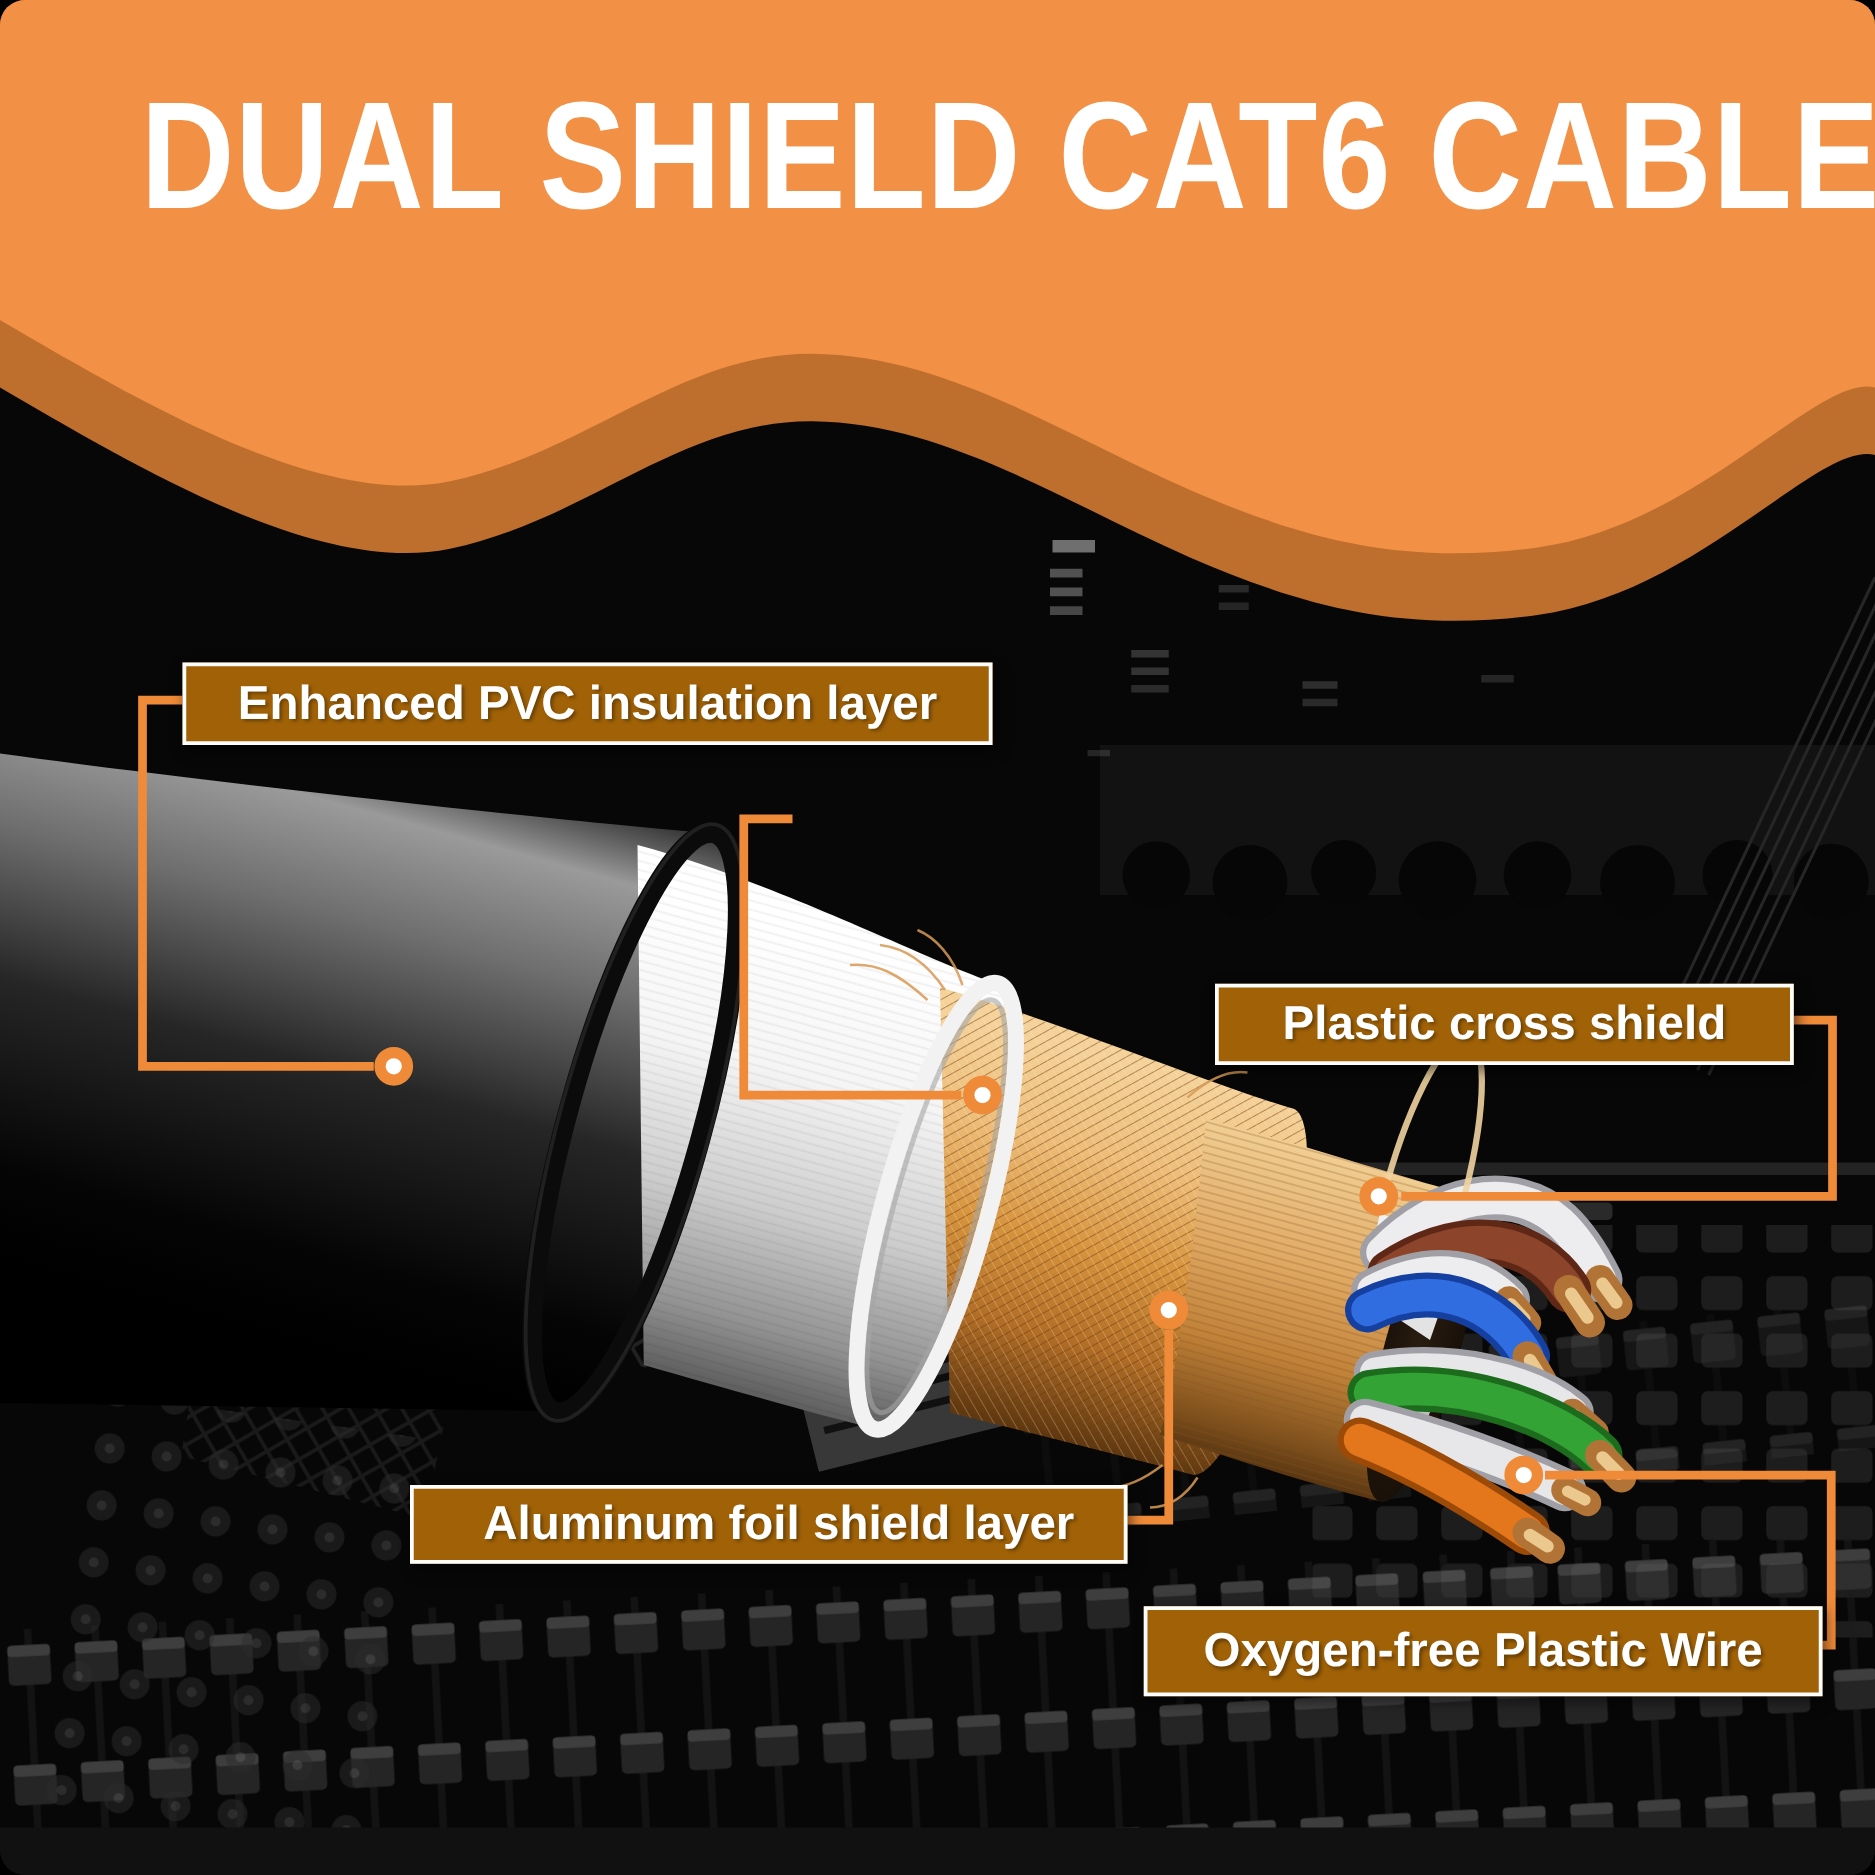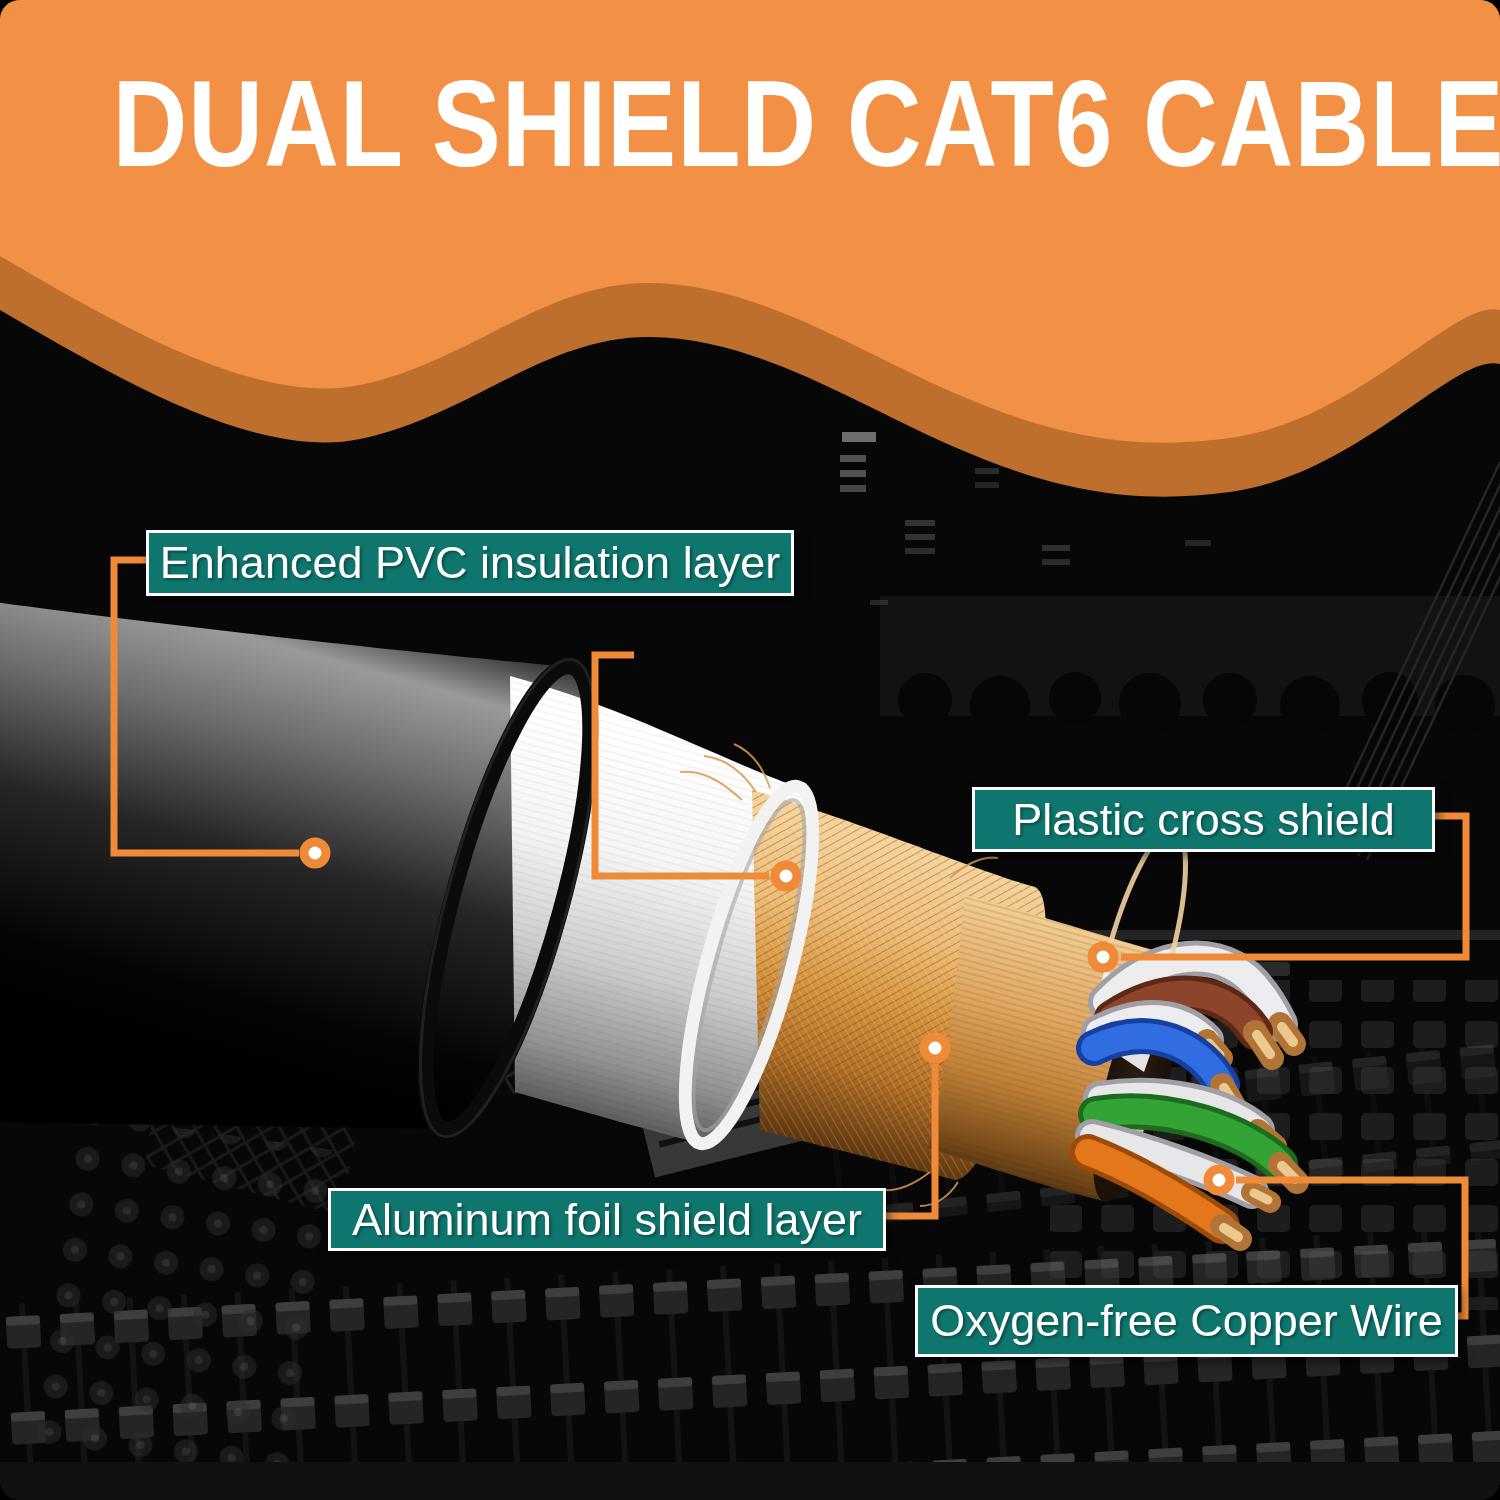--- a/index.html
+++ b/index.html
@@ -8,29 +8,29 @@
     background:#070707;font-family:"Liberation Sans",sans-serif;border-radius:20px;
   }
   .stage svg{position:absolute;left:0;top:0;display:block;}
   .page-title{
     position:absolute;left:0;top:54px;width:1500px;text-align:center;
     font-size:122px;font-weight:bold;color:#ffffff;letter-spacing:1px;
     transform:scaleX(.85);transform-origin:50% 50%;white-space:nowrap;z-index:30;
   }
   .callout{
     position:absolute;display:flex;align-items:center;justify-content:center;
-    background:#0f766e;border:3px solid #fdfdfd;color:#ffffff;font-weight:normal;
-    font-size:45px;white-space:nowrap;z-index:40;
+    background:#a16207;border:3px solid #fdfdfd;color:#ffffff;font-weight:bold;
+    font-size:38px;white-space:nowrap;z-index:40;
     text-shadow:2px 2px 3px rgba(0,0,0,.35);
     box-shadow:3px 4px 10px rgba(0,0,0,.55);
   }
   #co-pvc   {left:146px;top:530px;width:642px;height:60px;}
   #co-mesh  {left:634px;top:626px;width:578px;height:58px;}
   #co-cross {left:972px;top:787px;width:457px;height:59px;}
-  #co-foil  {left:328px;top:1188px;width:552px;height:57px;}
+  #co-foil  {left:328px;top:1188px;width:552px;height:57px;padding-left:16px;}
   #co-wire  {left:915px;top:1285px;width:537px;height:66px;}
 </style>
 </head>
 <body>
 
 <div class="stage">
 
   <svg width="1500" height="1500" viewBox="0 0 1500 1500">
     <defs>
       <linearGradient id="gJacket" gradientUnits="userSpaceOnUse" x1="572" y1="667" x2="444" y2="1129">
@@ -299,16 +299,16 @@
   <div class="callout" id="co-pvc">
     <span>Enhanced PVC insulation layer</span>
   </div>
   <div class="callout" id="co-cross">
     <span>Plastic cross shield</span>
   </div>
   <div class="callout" id="co-foil">
     <span>Aluminum foil shield layer</span>
   </div>
   <div class="callout" id="co-wire">
-    <span>Oxygen-free Copper Wire</span>
+    <span>Oxygen-free Plastic Wire</span>
   </div>
 
 </div>
 
 </body></html>

